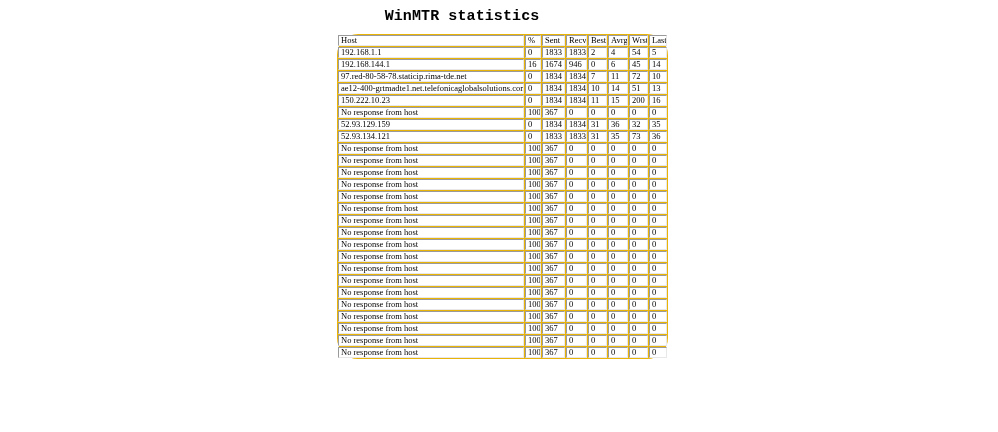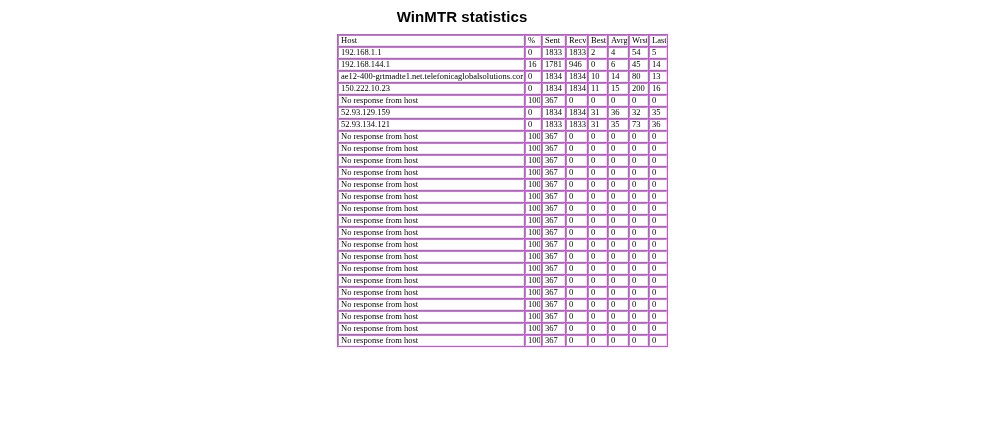--- a/index.html
+++ b/index.html
@@ -20,42 +20,43 @@
     width: 998px;
     height: 432px;
   }
 
   .title {
     position: absolute;
     top: 8px;
     left: 0;
     width: 924px;
     text-align: center;
-    font-family: Liberation Sans, sans-serif;
+    font-family: Liberation Mono, monospace;
     font-weight: bold;
     font-size: 15px;
     line-height: 18px;
     letter-spacing: 0.1px;
   }
 
   .table-wrap {
     position: absolute;
     top: 34px;
     left: 337px;
     width: 322px;
   }
 
   table.mtr {
     border-collapse: separate;
     border-spacing: 1px;
     width: 322px;
-    background: #d946ef;
+    background: #eab308;
     table-layout: fixed;
     font-size: 8.5px;
     line-height: 10px;
+    border-radius: 21px;
   }
 
   table.mtr td,
   table.mtr th {
     background: #ffffff;
     border: 1px solid;
     border-color: #9a9a9a #e8e8e8 #e8e8e8 #9a9a9a;
     font-weight: normal;
     font-size: 8.5px;
     line-height: 9px;
@@ -116,35 +117,45 @@
             <td>1833</td>
             <td>1833</td>
             <td>2</td>
             <td>4</td>
             <td>54</td>
             <td>5</td>
           </tr>
           <tr>
             <td>192.168.144.1</td>
             <td>16</td>
-            <td>1781</td>
+            <td>1674</td>
             <td>946</td>
             <td>0</td>
             <td>6</td>
             <td>45</td>
             <td>14</td>
           </tr>
           <tr>
+            <td>97.red-80-58-78.staticip.rima-tde.net</td>
+            <td>0</td>
+            <td>1834</td>
+            <td>1834</td>
+            <td>7</td>
+            <td>11</td>
+            <td>72</td>
+            <td>10</td>
+          </tr>
+          <tr>
             <td>ae12-400-grtmadte1.net.telefonicaglobalsolutions.com</td>
             <td>0</td>
             <td>1834</td>
             <td>1834</td>
             <td>10</td>
             <td>14</td>
-            <td>80</td>
+            <td>51</td>
             <td>13</td>
           </tr>
           <tr>
             <td>150.222.10.23</td>
             <td>0</td>
             <td>1834</td>
             <td>1834</td>
             <td>11</td>
             <td>15</td>
             <td>200</td>

